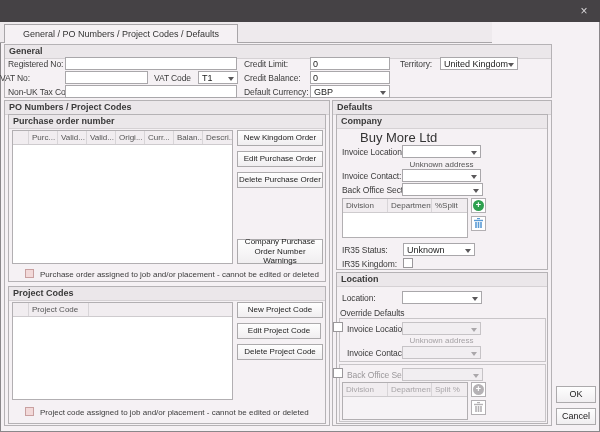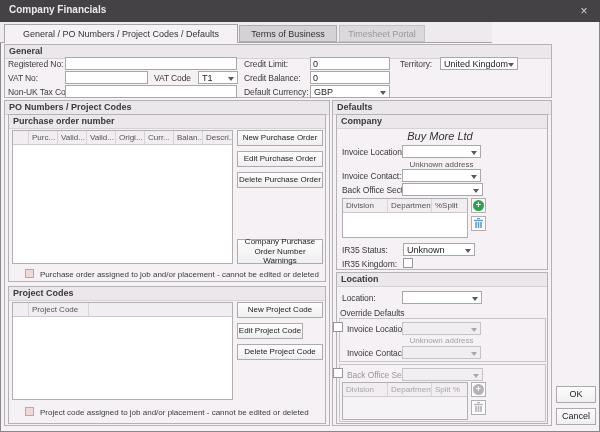--- a/index.html
+++ b/index.html
@@ -40,47 +40,44 @@
   .legend-txt{position:absolute;font-size:8px;color:#3b3b3b;white-space:nowrap;}
   .chk{position:absolute;width:10px;height:10px;background:#fff;border:1px solid #9a979a;box-sizing:border-box;z-index:3;}
   .ibtn{position:absolute;width:15px;height:15px;background:#fff;border:1px solid #b2afb2;box-sizing:border-box;
         display:flex;align-items:center;justify-content:center;z-index:2;cursor:pointer;}
   .plus{width:11px;height:11px;border-radius:50%;background:#2ea04f;color:#fff;font-size:9px;font-weight:bold;
         line-height:10px;text-align:center;}
   .plus.dim{background:#b5b2b5;}
   .trash{color:#5b9bd5;display:flex;}
   .trash.dim{color:#b5b2b5;}
   .innerbox{position:absolute;border:1px solid #c8c5c8;box-sizing:border-box;z-index:0;}
-  .coname{position:absolute;font-size:11px;color:#333;white-space:nowrap;text-align:center;font-style:italic;}
+  .coname{position:absolute;font-size:13px;color:#333;white-space:nowrap;text-align:left;}
   .addr{position:absolute;font-size:8px;color:#555;white-space:nowrap;text-align:center;}
   .addr.dim{color:#a5a2a5;}
 </style>
 </head>
 <body>
 
 <div class="dialog">
 
   <div class="titlebar">
-    <span class="title">Company Financials</span>
     <span class="close">×</span>
   </div>
 
   <div class="tabstrip">
     <div class="tab active" style="left:4px;width:234px">General / PO Numbers / Project Codes / Defaults</div>
-    <div class="tab" style="left:239px;width:98px">Terms of Business</div>
-    <div class="tab disabled" style="left:339px;width:86px">Timesheet Portal</div>
   </div>
 
   <div>
     <div class="grp" style="left:4px;top:44px;width:548px;height:54px">
       <div class="band">General</div>
     </div>
     <span class="lbl" style="left:8px;top:59px">Registered No:</span>
     <input class="inp" style="left: 65px; top: 57px; width: 172px;" value="">
-    <span class="lbl" style="left:8px;top:73px">VAT No:</span>
+    <span class="lbl" style="left:0;top:73px">VAT No:</span>
     <input class="inp" style="left: 65px; top: 71px; width: 83px;" value="">
     <span class="lbl" style="left:154px;top:73px">VAT Code</span>
     <div class="sel" style="left:198px;top:71px;width:40px">
       <span>T1</span>
       <span class="arr"></span>
     </div>
     <span class="lbl" style="left:8px;top:87px">Non-UK Tax Code:</span>
     <input class="inp" style="left: 65px; top: 85px; width: 172px;" value="">
 
     <span class="lbl" style="left:244px;top:59px">Credit Limit:</span>
@@ -112,38 +109,38 @@
         <span class="gcell" style="width:16px"></span>
         <span class="gcell" style="width:29px">Purc...</span>
         <span class="gcell" style="width:29px">Valid...</span>
         <span class="gcell" style="width:29px">Valid...</span>
         <span class="gcell" style="width:29px">Origi...</span>
         <span class="gcell" style="width:29px">Curr...</span>
         <span class="gcell" style="width:29px">Balan...</span>
         <span class="gcell fill">Descri...</span>
       </div>
     </div>
-    <div class="btn" style="left:237px;top:130px;width:86px;height:16px">New Purchase Order</div>
+    <div class="btn" style="left:237px;top:130px;width:86px;height:16px">New Kingdom Order</div>
     <div class="btn" style="left:237px;top:151px;width:86px;height:16px">Edit Purchase Order</div>
     <div class="btn" style="left:237px;top:172px;width:86px;height:16px">Delete Purchase Order</div>
     <div class="btn" style="left:237px;top:239px;width:86px;height:25px;padding:1px">Company Purchase Order Number Warnings</div>
     <span class="legend-sq" style="left:25px;top:269px"></span>
     <span class="legend-txt" style="left:40px;top:270px">Purchase order assigned to job and/or placement - cannot be edited or deleted</span>
 
     <div class="grp" style="left:8px;top:286px;width:318px;height:138px">
       <div class="band">Project Codes</div>
     </div>
     <div class="gridbox" style="left:12px;top:302px;width:221px;height:98px">
       <div class="ghead">
         <span class="gcell" style="width:16px"></span>
         <span class="gcell" style="width:60px">Project Code</span>
       </div>
     </div>
     <div class="btn" style="left:237px;top:302px;width:86px;height:16px">New Project Code</div>
-    <div class="btn" style="left:237px;top:323px;width:66px;height:16px">Edit Project Code</div>
+    <div class="btn" style="left:237px;top:323px;width:84px;height:16px">Edit Project Code</div>
     <div class="btn" style="left:237px;top:344px;width:86px;height:16px">Delete Project Code</div>
     <span class="legend-sq" style="left:25px;top:407px"></span>
     <span class="legend-txt" style="left:40px;top:408px">Project code assigned to job and/or placement - cannot be edited or deleted</span>
   </div>
 
   <div>
     <div class="grp" style="left:332px;top:100px;width:220px;height:326px">
       <div class="band">Defaults</div>
     </div>
 

